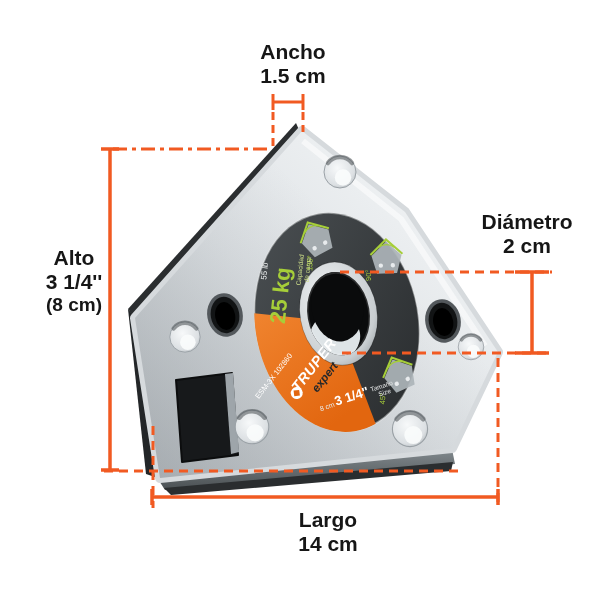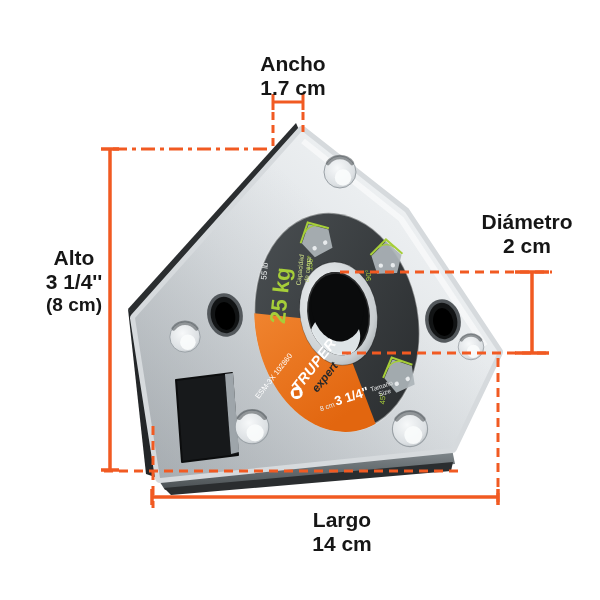--- a/index.html
+++ b/index.html
@@ -7,24 +7,24 @@
     position:relative;width:600px;height:600px;background:#ffffff;
     font-family:"Liberation Sans",sans-serif;overflow:hidden;
   }
   #scene{position:absolute;left:0;top:0;}
   .dim-label{
     position:absolute;text-align:center;color:#161616;
     font-weight:bold;font-size:21px;line-height:1.14;letter-spacing:0;
   }
   .dim-label .sub{font-weight:bold;}
   .dim-label .paren{font-weight:bold;font-size:19px;}
-  #ancho-label{left:233px;top:52px;width:120px;}
+  #ancho-label{left:233px;top:40px;width:120px;}
   #alto-label{left:12px;top:246px;width:124px;}
   #diametro-label{left:450px;top:210px;width:154px;}
-  #largo-label{left:278px;top:508px;width:128px;}
+  #largo-label{left:264px;top:508px;width:128px;}
 </style>
 </head>
 <body>
 
 <div id="stage">
 
   <svg id="scene" width="600" height="600" viewBox="0 0 600 600">
     <defs>
       <linearGradient id="faceGrad" x1="0" y1="1" x2="1" y2="0">
         <stop offset="0" stop-color="#C2C7CB"></stop>
@@ -185,21 +185,21 @@
         <line x1="498" y1="358" x2="498" y2="508" stroke-width="3" stroke-dasharray="9 6"></line>
         <line x1="152" y1="497" x2="498" y2="497" stroke-width="3.5"></line>
         <line x1="152" y1="489" x2="152" y2="505" stroke-width="3.5"></line>
         <line x1="498" y1="489" x2="498" y2="505" stroke-width="3.5"></line>
       </g>
     </g>
   </svg>
 
   <div class="dim-label" id="ancho-label">
     <div>Ancho</div>
-    <div class="sub">1.7 cm</div>
+    <div class="sub">1.5 cm</div>
   </div>
 
   <div class="dim-label" id="alto-label">
     <div>Alto</div>
     <div class="sub">3 1/4''</div>
     <div class="paren">(8 cm)</div>
   </div>
 
   <div class="dim-label" id="diametro-label">
     <div>Diámetro</div>

